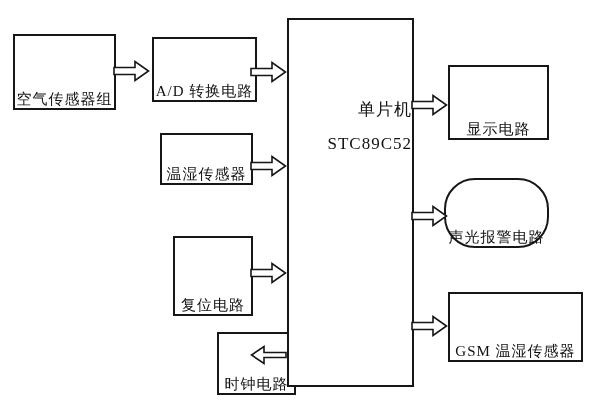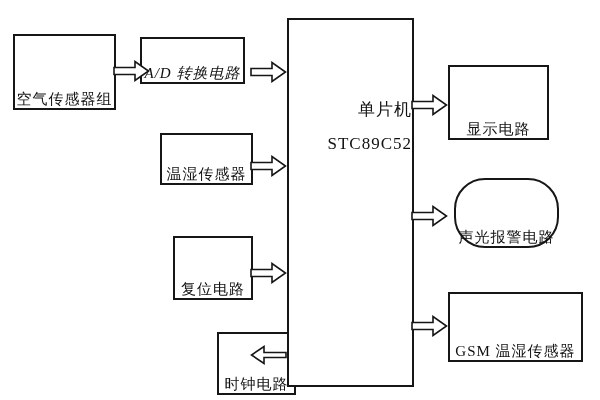--- a/index.html
+++ b/index.html
@@ -19,34 +19,34 @@
     display: flex;
     align-items: flex-end;
     justify-content: center;
     text-align: center;
     font-size: 15px;
     color: #111111;
     letter-spacing: 1px;
     line-height: 1.2;
   }
   #b-air   { left: 13px;  top: 34px;  width: 103px; height: 76px; }
-  #b-ad    { left: 140px; top: 37px;  width: 105px; height: 47px; font-style: italic; }
+  #b-ad    { left: 152px; top: 37px;  width: 105px; height: 65px; }
   #b-th    { left: 160px; top: 133px; width: 93px;  height: 52px; }
-  #b-reset { left: 173px; top: 236px; width: 80px;  height: 64px; }
+  #b-reset { left: 173px; top: 236px; width: 80px;  height: 80px; }
   #b-clock { left: 174px; top: 332px; width: 79px;  height: 63px; margin-left: 43px; }
   #b-mcu   {
     left: 287px; top: 18px; width: 127px; height: 369px;
     flex-direction: column;
     justify-content: flex-start;
     padding-top: 80px;
     font-size: 17px;
   }
   #b-mcu .mcu-line { display: block; margin-bottom: 14px; }
   #b-disp  { left: 448px; top: 65px;  width: 101px;  height: 75px; }
-  #b-alarm { left: 454px; top: 178px; width: 105px; height: 70px; border-radius: 31px; }
+  #b-alarm { left: 444px; top: 178px; width: 105px; height: 70px; border-radius: 31px; }
   #b-gsm   { left: 448px; top: 292px; width: 135px; height: 70px; }
   .arrow {
     position: absolute;
     width: 37px;
     height: 22px;
   }
   #a1 { left: 113px; top: 60px; }
   #a2 { left: 250px; top: 61px; }
   #a3 { left: 250px; top: 155px; }
   #a4 { left: 250px; top: 262px; }

